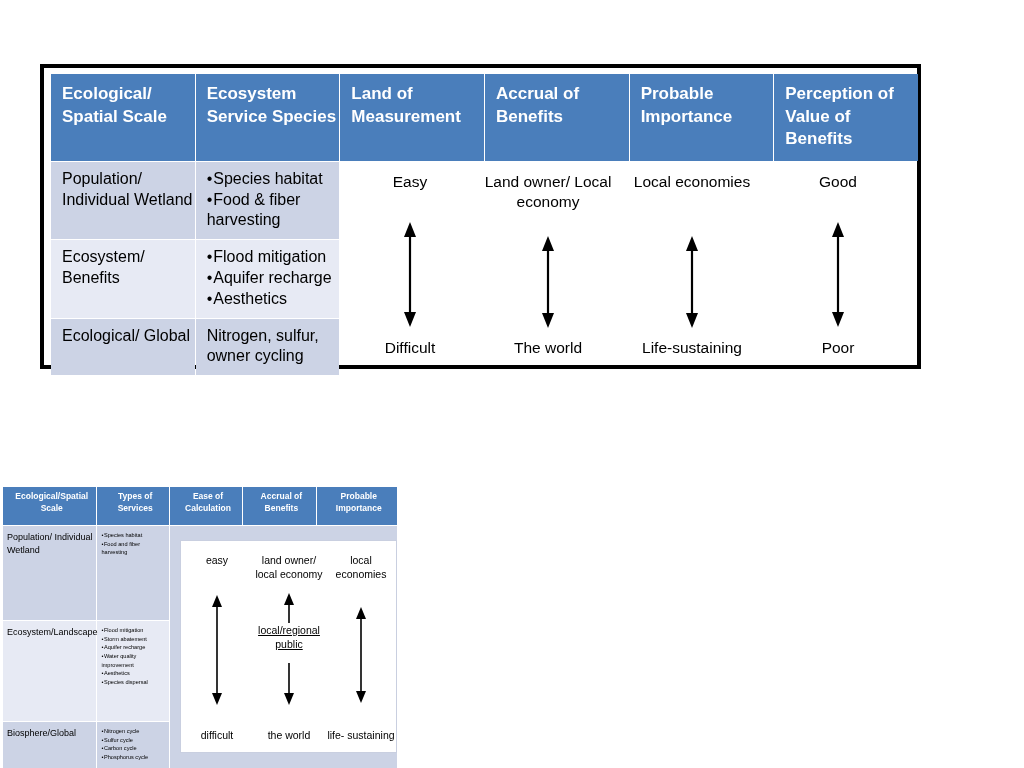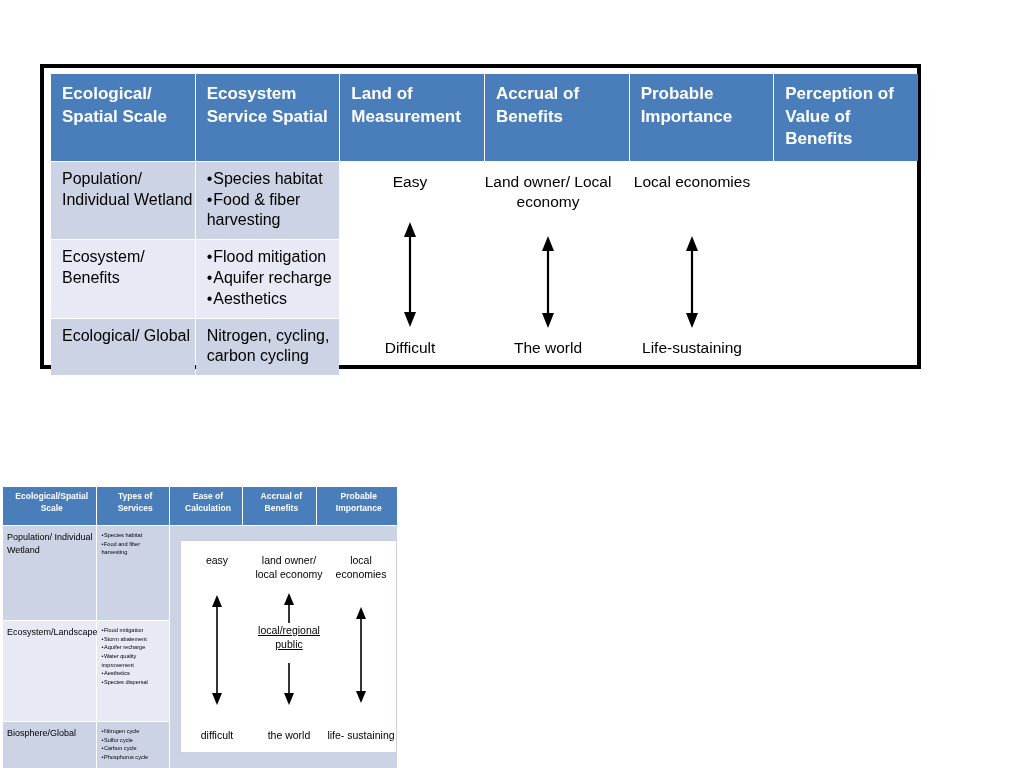--- a/index.html
+++ b/index.html
@@ -183,21 +183,21 @@
       <col style="width:143px">
         <col style="width:143px">
         <col style="width:143px">
       <col style="width:143px">
         <col style="width:143px">
         <col style="width:143px">
     </colgroup>
     <thead>
       <tr>
         <th class="mt-head">Ecological/ Spatial Scale</th>
-        <th class="mt-head">Ecosystem Service Spatial</th>
+        <th class="mt-head">Ecosystem Service Species</th>
         <th class="mt-head">Land of Measurement</th>
         <th class="mt-head">Accrual of Benefits</th>
         <th class="mt-head">Probable Importance</th>
         <th class="mt-head">Perception of Value of Benefits</th>
       </tr>
     </thead>
     <tbody>
       <tr class="r1">
         <td class="mt-cell shade-dark r1">Population/ Individual Wetland</td>
         <td class="mt-cell shade-dark r1">
@@ -213,21 +213,21 @@
         <td class="mt-cell shade-light r2">
           <ul>
             <li>Flood mitigation</li>
             <li>Aquifer recharge</li>
             <li>Aesthetics</li>
           </ul>
         </td>
       </tr>
       <tr class="r3">
         <td class="mt-cell shade-dark r3">Ecological/ Global</td>
-        <td class="mt-cell shade-dark r3">Nitrogen, cycling, carbon cycling</td>
+        <td class="mt-cell shade-dark r3">Nitrogen, sulfur, owner cycling</td>
       </tr>
     </tbody>
   </table>
 
   <div class="arrow-col" style="left:294px;">
     <div class="top-label">Easy</div>
     <div class="arrow-wrap">
       <svg class="dbl-arrow" width="20" height="105" viewBox="0 0 20 105">
         <line x1="10" y1="10" x2="10" y2="95" stroke="#000" stroke-width="2.2"></line>
         <polygon points="10,0 16,15 4,15" fill="#000"></polygon>
@@ -254,20 +254,31 @@
     <div class="arrow-wrap">
       <svg class="dbl-arrow" width="20" height="92" viewBox="0 0 20 92">
         <line x1="10" y1="10" x2="10" y2="82" stroke="#000" stroke-width="2.2"></line>
         <polygon points="10,0 16,15 4,15" fill="#000"></polygon>
         <polygon points="10,92 16,77 4,77" fill="#000"></polygon>
       </svg>
     </div>
     <div class="bot-label">Life-sustaining</div>
   </div>
 
+  <div class="arrow-col" style="left:722px;">
+    <div class="top-label">Good</div>
+    <div class="arrow-wrap">
+      <svg class="dbl-arrow" width="20" height="105" viewBox="0 0 20 105">
+        <line x1="10" y1="10" x2="10" y2="95" stroke="#000" stroke-width="2.2"></line>
+        <polygon points="10,0 16,15 4,15" fill="#000"></polygon>
+        <polygon points="10,105 16,90 4,90" fill="#000"></polygon>
+      </svg>
+    </div>
+    <div class="bot-label">Poor</div>
+  </div>
 
 </div>
 
 <div id="small-figure">
 
   <table id="small-table">
     <colgroup>
       <col style="width:93px">
         <col style="width:71px">
         <col style="width:72px">

